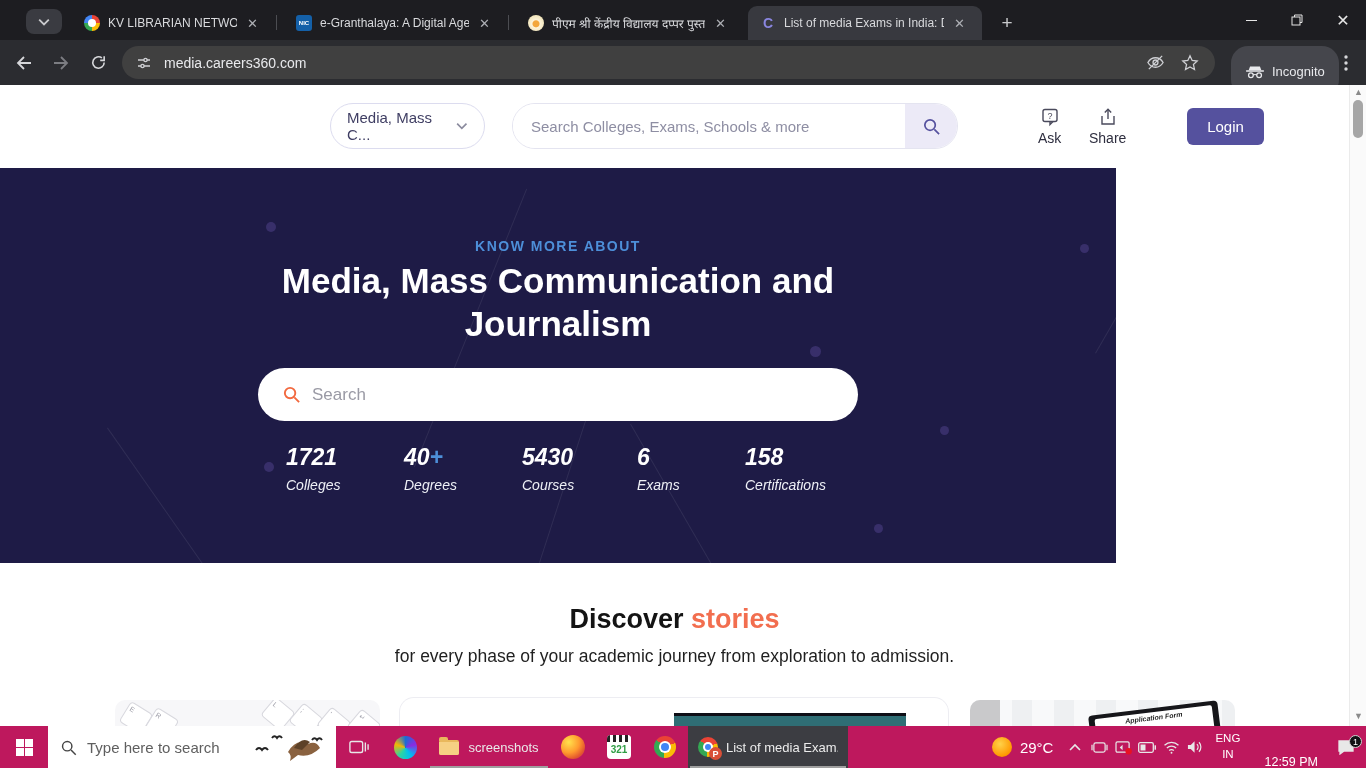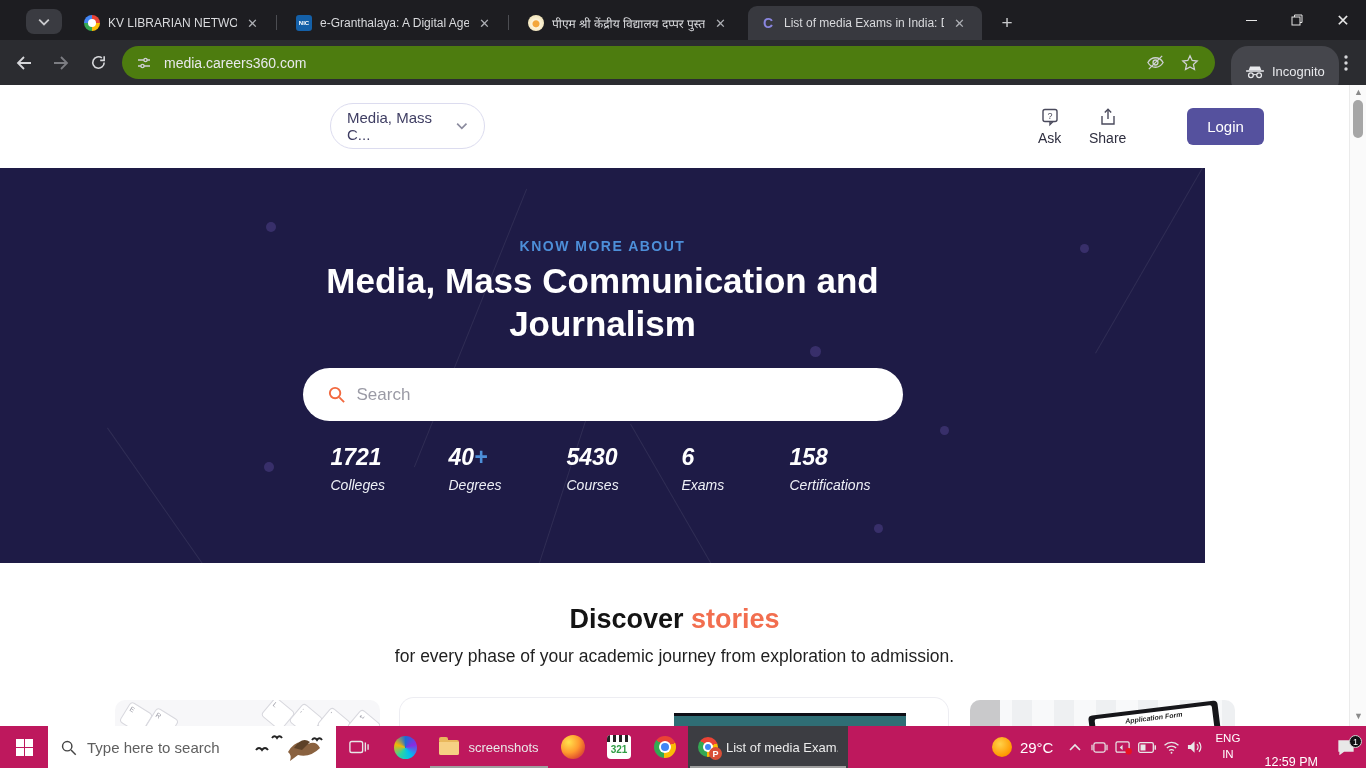--- a/index.html
+++ b/index.html
@@ -24,21 +24,21 @@
   .fav-kv { background:radial-gradient(circle at 50% 55%, #f3a73b 0 3px, #fdf3d8 4px, #e7d9a4); border-radius:50%; }
   .fav-c360 { color:#8a86e0; font-weight:800; font-size:14px; font-family:"Liberation Sans",sans-serif; }
   #new-tab-btn { position:absolute; left:994px; top:10px; width:26px; height:26px; color:#c9cacd;
     font-size:19px; display:flex; align-items:center; justify-content:center; }
   .wctl { position:absolute; top:8px; width:30px; height:24px; display:flex; align-items:center; justify-content:center; color:#e6e6e6; }
 
   #toolbar { position:absolute; left:0; top:40px; width:1366px; height:45px; background:#2b2c30; }
   .navbtn { position:absolute; top:50%; transform:translateY(-50%); width:28px; height:28px;
     display:flex; align-items:center; justify-content:center; border-radius:50%; }
   #omnibox { position:absolute; left:122px; top:6px; width:1093px; height:33px; border-radius:17px;
-    background:#4d7c0f; display:flex; align-items:center; padding:0 10px 0 14px; }
+    background:#404040; display:flex; align-items:center; padding:0 10px 0 14px; }
   #omnibox .url { color:#e8e9ec; font-size:14px; margin-left:12px; flex:1; }
   #incognito-badge { position:absolute; left:1231px; top:6px; height:51px; border-radius:17px;
     background:#45464c; display:flex; align-items:center; gap:7px; padding:0 14px; color:#e8e9ec; font-size:13px; }
 
   
   #page { position:absolute; left:0; top:85px; width:1349px; height:641px; background:#fff; overflow:hidden; }
   #pg-scrollbar { position:absolute; left:1349px; top:85px; width:17px; height:641px; background:#fafafa; border-left:1px solid #ebebeb; }
   #pg-thumb { position:absolute; left:3px; top:15px; width:10px; height:38px; background:#a6a6a6; border-radius:5px; }
   .sb-arrow { position:absolute; left:4px; width:9px; height:9px; color:#8a8a8a; font-size:9px; line-height:9px; }
 
@@ -53,21 +53,21 @@
   #hdr-search input { flex:1; border:none; outline:none; padding:0 18px; font-size:15px; color:#3f3e63;
     font-family:"Liberation Sans",sans-serif; }
   #hdr-search input::placeholder { color:#8e8ea3; }
   #hdr-search-btn { width:52px; background:#eceaf7; display:flex; align-items:center; justify-content:center; border:none; }
   .hdr-act { position:absolute; top:22px; display:flex; flex-direction:column; align-items:center; gap:3px;
     color:#2e2e3f; font-size:14px; }
   #login-btn { position:absolute; left:1159px; top:23px; width:77px; height:37px; background:#55519e; color:#fff;
     border:none; border-radius:6px; font-size:15px; font-family:"Liberation Sans",sans-serif;margin-left:28px; }
 
   
-  #hero { position:absolute; left:0; top:83px; width:1205px; height:395px; background:#1e1b46; overflow:hidden; }
+  #hero { position:absolute; left:0; top:83px; width:1116px; height:395px; background:#1e1b46; overflow:hidden; }
   .hdot { position:absolute; border-radius:50%; background:#6a57b0; opacity:.35; }
   .hline { position:absolute; width:1px; background:rgba(255,255,255,.08); }
   #eyebrow { position:absolute; top:70px; width:100%; text-align:center; color:#4d8fd9; font-size:14px;
     font-weight:bold; letter-spacing:1.5px; }
   #hero-title { position:absolute; top:92px; left:50%; transform:translateX(-50%); width:660px; text-align:center;
     color:#fff; font-size:35px; font-weight:bold; line-height:1.22; }
   #hero-search { position:absolute; top:200px; left:50%; transform:translateX(-50%); width:600px; height:53px;
     background:#fff; border-radius:27px; display:flex; align-items:center; padding:0 24px; gap:11px; }
   #hero-search input { flex:1; border:none; outline:none; font-size:17px; color:#333; font-family:"Liberation Sans",sans-serif; }
   #hero-search input::placeholder { color:#9a9aa5; }
@@ -248,20 +248,29 @@
 
 <div id="page">
 
   <div id="site-header">
     <div id="cat-dd">
       <span>Media, Mass C...</span>
       <svg width="12" height="8" viewBox="0 0 10 6">
           <path d="M1 1l4 4 4-4" stroke="#8b8b9e" stroke-width="1.4" fill="none"></path>
         </svg>
     </div>
+    <div id="hdr-search">
+      <input type="text" placeholder="Search Colleges, Exams, Schools &amp; more" style="">
+      <button id="hdr-search-btn">
+        <svg width="19" height="19" viewBox="0 0 20 20" fill="none" stroke="#55519e" stroke-width="1.8">
+          <circle cx="8.5" cy="8.5" r="5.5"></circle>
+            <path d="M13 13l5 5"></path>
+          </svg>
+      </button>
+    </div>
     <div class="hdr-act" style="left:1038px">
       <svg width="20" height="20" viewBox="0 0 20 20" fill="none" stroke="#4a4a5c" stroke-width="1.4">
         <rect x="3" y="2.5" width="14" height="12" rx="2"></rect>
           <path d="M10 14.5l0 3 3-3"></path>
         <text x="10" y="11.5" font-size="9" fill="#4a4a5c" stroke="none" text-anchor="middle">?</text>
         </svg>
       <span>Ask</span>
     </div>
     <div class="hdr-act" style="left:1089px">
       <svg width="20" height="20" viewBox="0 0 20 20" fill="none" stroke="#4a4a5c" stroke-width="1.4">

